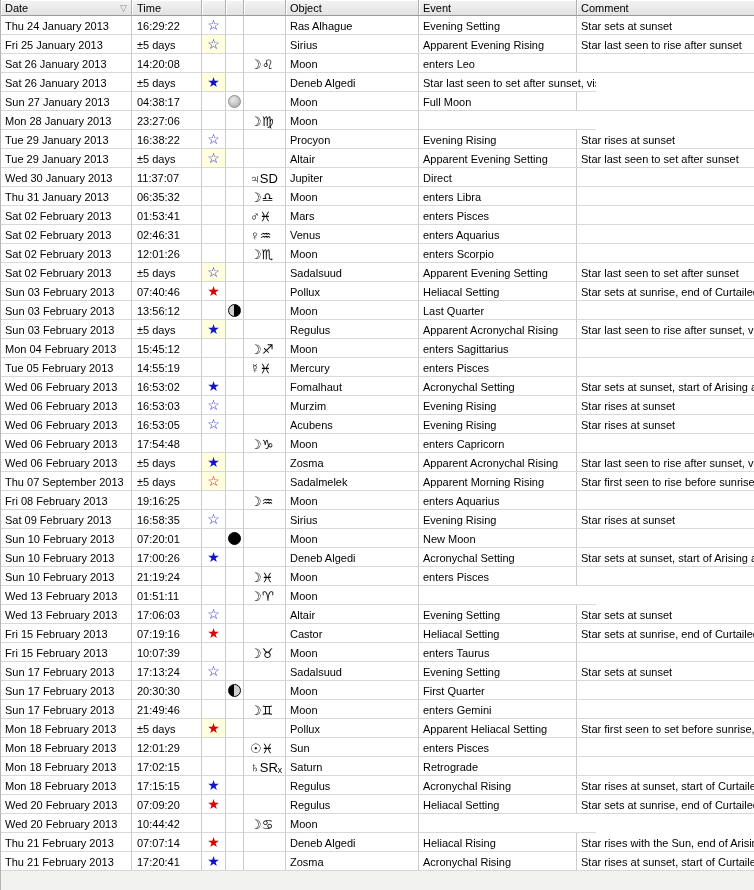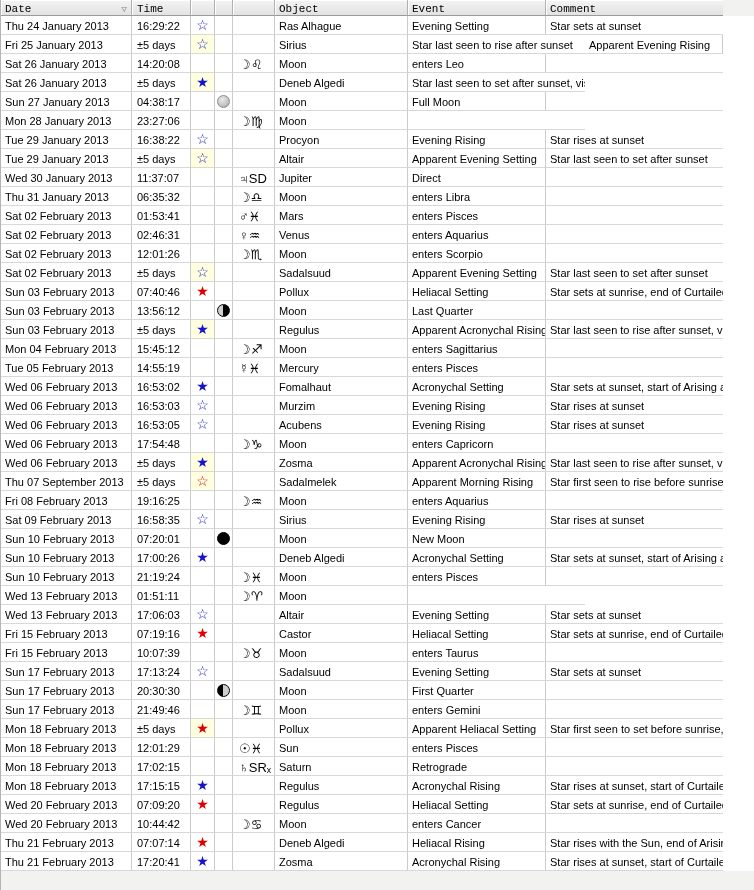--- a/index.html
+++ b/index.html
@@ -18,40 +18,39 @@
     overflow:hidden;
   }
   .hdr-row { display:flex; width:754px; height:16px; }
   .hdr-cell {
     background:linear-gradient(#f4f4f4,#e2e2e2);
     border-right:1px solid #b0b0b0;
     border-bottom:1px solid #9a9a9a;
     box-shadow: inset 1px 1px 0 #ffffff;
     padding:1px 4px 0 4px;
     white-space:nowrap; overflow:hidden;
-    display:flex; align-items:flex-end; justify-content:space-between;
+    display:flex; align-items:center; justify-content:space-between;
     cursor:default;
-    font-family:Liberation Mono, monospace;
   }
   .row { display:flex; width:754px; height:19px; background:#ffffff; }
   .cell {
     border-right:1px solid #cbcbcb;
     border-bottom:1px solid #d8d8d8;
     padding:2px 4px 0 4px;
     white-space:nowrap; overflow:hidden;
     display:flex; align-items:center;
   }
   
   .w-date    { width:131px; }
-  .w-time    { width:59px;  padding-left:5px; }
+  .w-time    { width:70px;  padding-left:5px; }
   .w-star    { width:24px;  justify-content:center; padding:0; }
   .w-phase   { width:18px;  justify-content:center; padding:0; }
   .w-symbol  { width:42px;  padding-left:6px; }
   .w-object  { width:133px; }
-  .w-event   { width:138px; }
+  .w-event   { width:158px; }
   .w-comment { width:177px; border-right:none; }
 
   .tinted { background:#ffffe0; }
 
   .star { font-size:14px; line-height:14px; }
   .symbol { font-size:13px; letter-spacing:0px; }
 
   .moon {
     width:13px; height:13px; border-radius:50%;
     display:inline-block;
@@ -128,22 +127,22 @@
     <div class="cell w-star cell-star tinted">
           <span class="star" style="color: rgb(20, 20, 204);">☆</span>
         </div>
     <div class="cell w-phase">
           <span class="phase"></span>
         </div>
     <div class="cell w-symbol c-symbol">
           <span class="symbol"></span>
         </div>
     <div class="cell w-object c-object">Sirius</div>
+    <div class="cell w-event c-event">Apparent Evening Rising</div>
     <div class="cell w-comment c-comment">Star last seen to rise after sunset</div>
-    <div class="cell w-event c-event">Apparent Evening Rising</div>
   </div>
 
   <div class="row">
     <div class="cell w-date c-date">Sat 26 January 2013</div>
     <div class="cell w-time c-time">14:20:08</div>
     <div class="cell w-star cell-star">
           <span class="star"></span>
         </div>
     <div class="cell w-phase">
           <span class="phase"></span>
@@ -822,21 +821,20 @@
     <div class="cell w-star cell-star">
           <span class="star"></span>
         </div>
     <div class="cell w-phase">
           <span class="phase"></span>
         </div>
     <div class="cell w-symbol c-symbol">
           <span class="symbol">☽♋</span>
         </div>
     <div class="cell w-object c-object">Moon</div>
-    <div class="cell w-event c-event">enters Cancer</div>
     <div class="cell w-comment c-comment"></div>
   </div>
 
   <div class="row">
     <div class="cell w-date c-date">Thu 21 February 2013</div>
     <div class="cell w-time c-time">07:07:14</div>
     <div class="cell w-star cell-star">
           <span class="star" style="color: rgb(224, 0, 0);">★</span>
         </div>
     <div class="cell w-phase">

